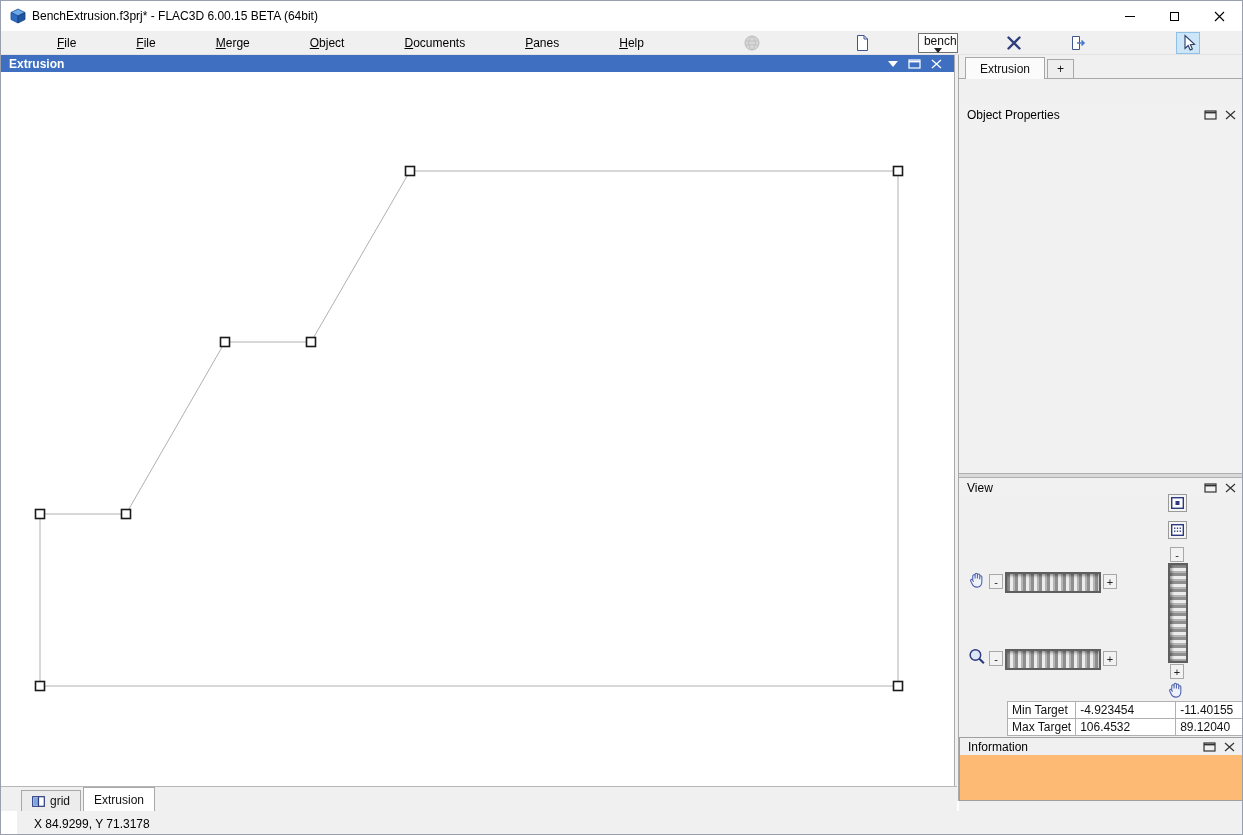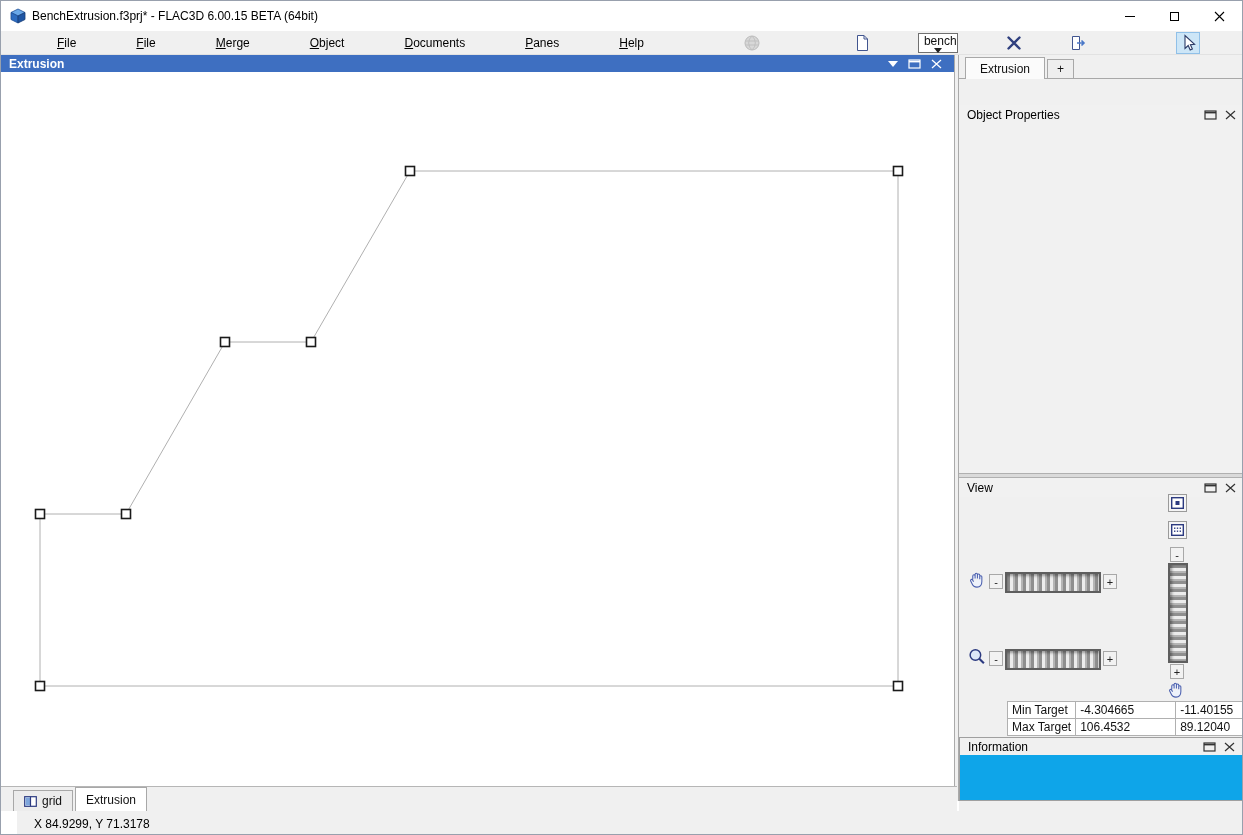--- a/index.html
+++ b/index.html
@@ -55,27 +55,27 @@
   .smbtn { position:absolute; width:14px; height:15px; background:#f2f2f2; border:1px solid #a8a8a8; font-size:11px; line-height:12px; text-align:center; color:#222; padding:0; }
   .hslider { position:absolute; width:96px; height:21px; border:2px solid #5e5e5e; background:repeating-linear-gradient(90deg,#8f8f8f 0 3px,#ececec 3px 6px,#b5b5b5 6px 8px); box-shadow:inset 0 2px 3px rgba(0,0,0,.35); }
   .vslider { position:absolute; width:20px; height:100px; border:2px solid #5e5e5e; background:repeating-linear-gradient(180deg,#8f8f8f 0 3px,#ececec 3px 6px,#b5b5b5 6px 8px); box-shadow:inset 2px 0 3px rgba(0,0,0,.35); }
   .viewicon { position:absolute; width:20px; height:19px; }
 
   .targets { position:absolute; top:646px; left:0; width:100%; border-collapse:collapse; background:#fff;margin-left:48px; }
   .targets td { border:1px solid #b0b0b0; height:17px; padding:0 4px; font-size:12px; background:#fff; white-space:nowrap; }
   .targets td.lbl { width:66px; }
   .targets td.c1 { width:100px; }
 
-  .info-section { position:absolute; top:682px; left:0; width:100%; height:64px; border:1px solid #a0a0a0; background:#0ea5e9; }
+  .info-section { position:absolute; top:682px; left:0; width:100%; height:64px; border:1px solid #a0a0a0; background:#fdba74; }
   .info-section .sec-header { background:#f0f0f0; height:17px; }
   .info-body { padding:3px 0 0 6px; }
 
   
   .bottom-strip { position:absolute; top:785px; left:0; width:956px; height:25px; background:#f0f0f0; border-top:1px solid #b6b6b6; display:flex; align-items:flex-end; }
-  .btab { display:flex; align-items:center; gap:5px; height:21px; padding:0 10px; border:1px solid #a8a8a8; border-bottom:none; background:#ececec; margin-left:12px; }
+  .btab { display:flex; align-items:center; gap:5px; height:21px; padding:0 10px; border:1px solid #a8a8a8; border-bottom:none; background:#ececec; margin-left:20px; }
   .btab.active { height:24px; background:#fff; margin-left:2px; }
   .statusbar { position:absolute; top:810px; left:16px; width:100%; height:25px; background:#f0f0f0; display:flex; align-items:center; padding-left:17px; color:#000; }
   svg { display:block; }
 </style>
 </head>
 <body>
 
 <div class="window">
 
   <div class="titlebar">
@@ -346,21 +346,21 @@
         <button class="smbtn" style="left:30px; top:157px;">-</button>
         <div class="hslider" style="left:46px; top:155px;"></div>
         <button class="smbtn" style="left:144px; top:157px;">+</button>
       </div>
     </div>
 
     <table class="targets">
       <tbody>
           <tr>
         <td class="lbl">Min Target</td>
-        <td class="c1">-4.304665</td>
+        <td class="c1">-4.923454</td>
         <td>-11.40155</td>
       </tr>
       <tr>
         <td class="lbl">Max Target</td>
         <td class="c1">106.4532</td>
         <td>89.12040</td>
       </tr>
     </tbody>
       </table>
 

